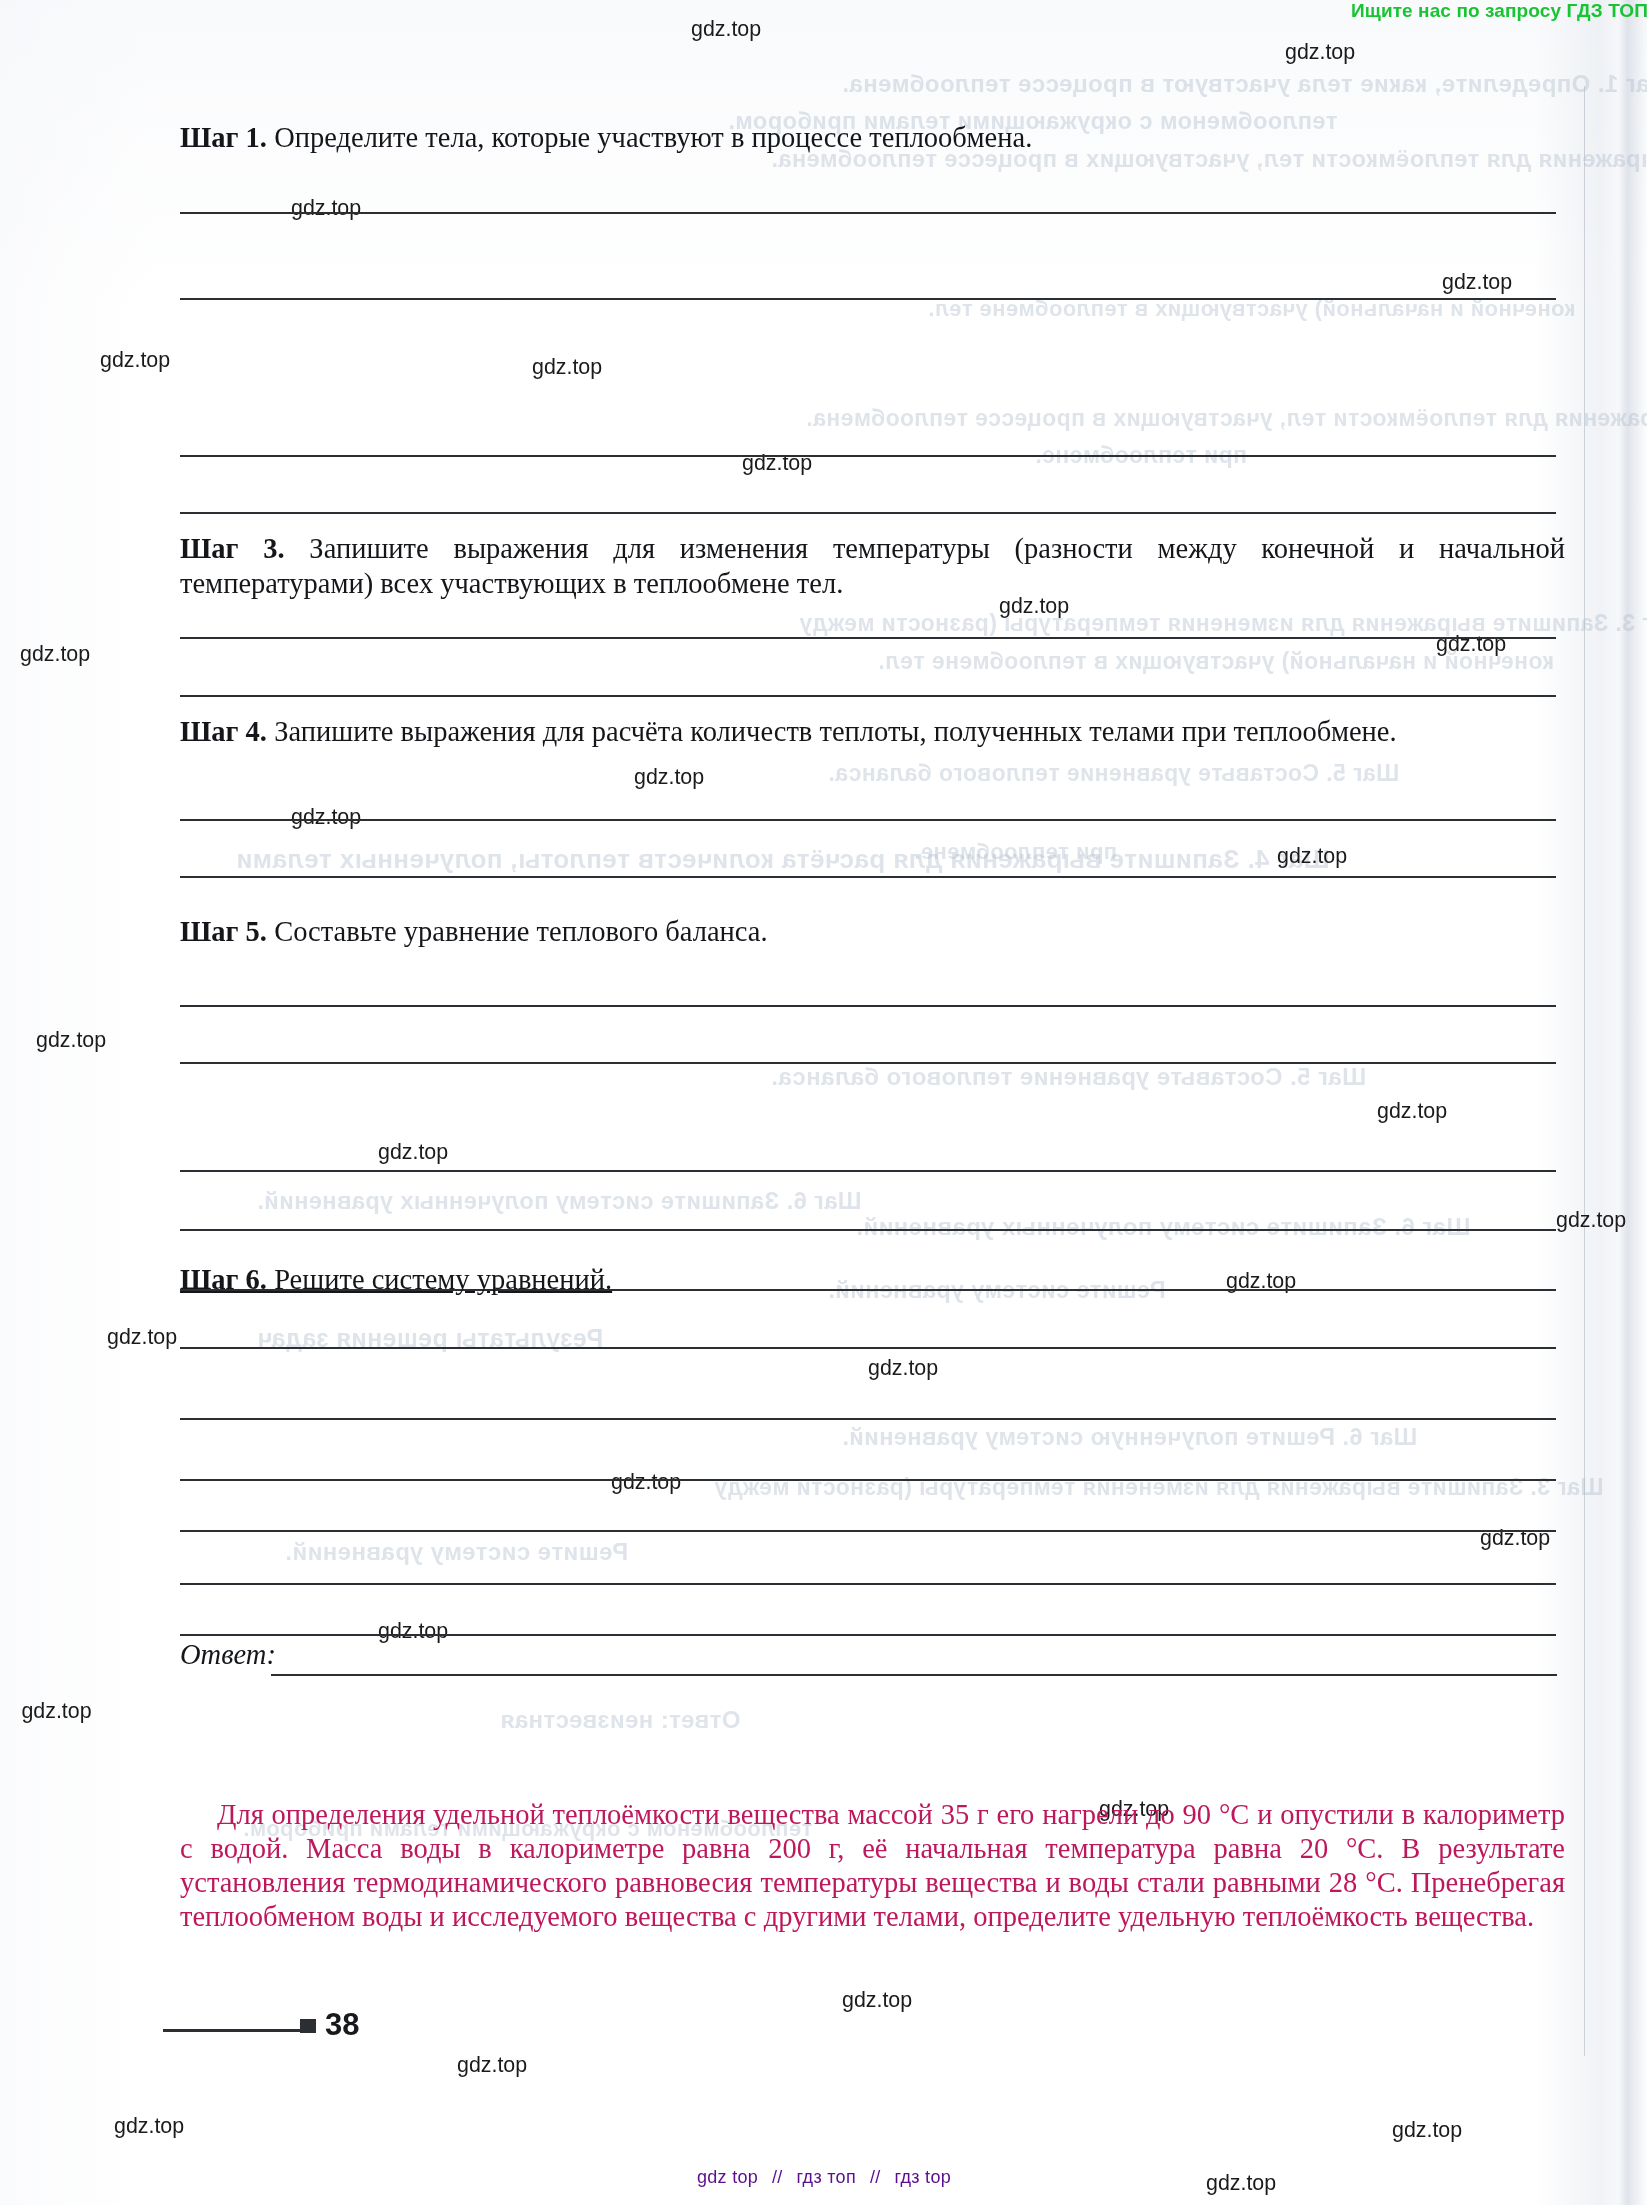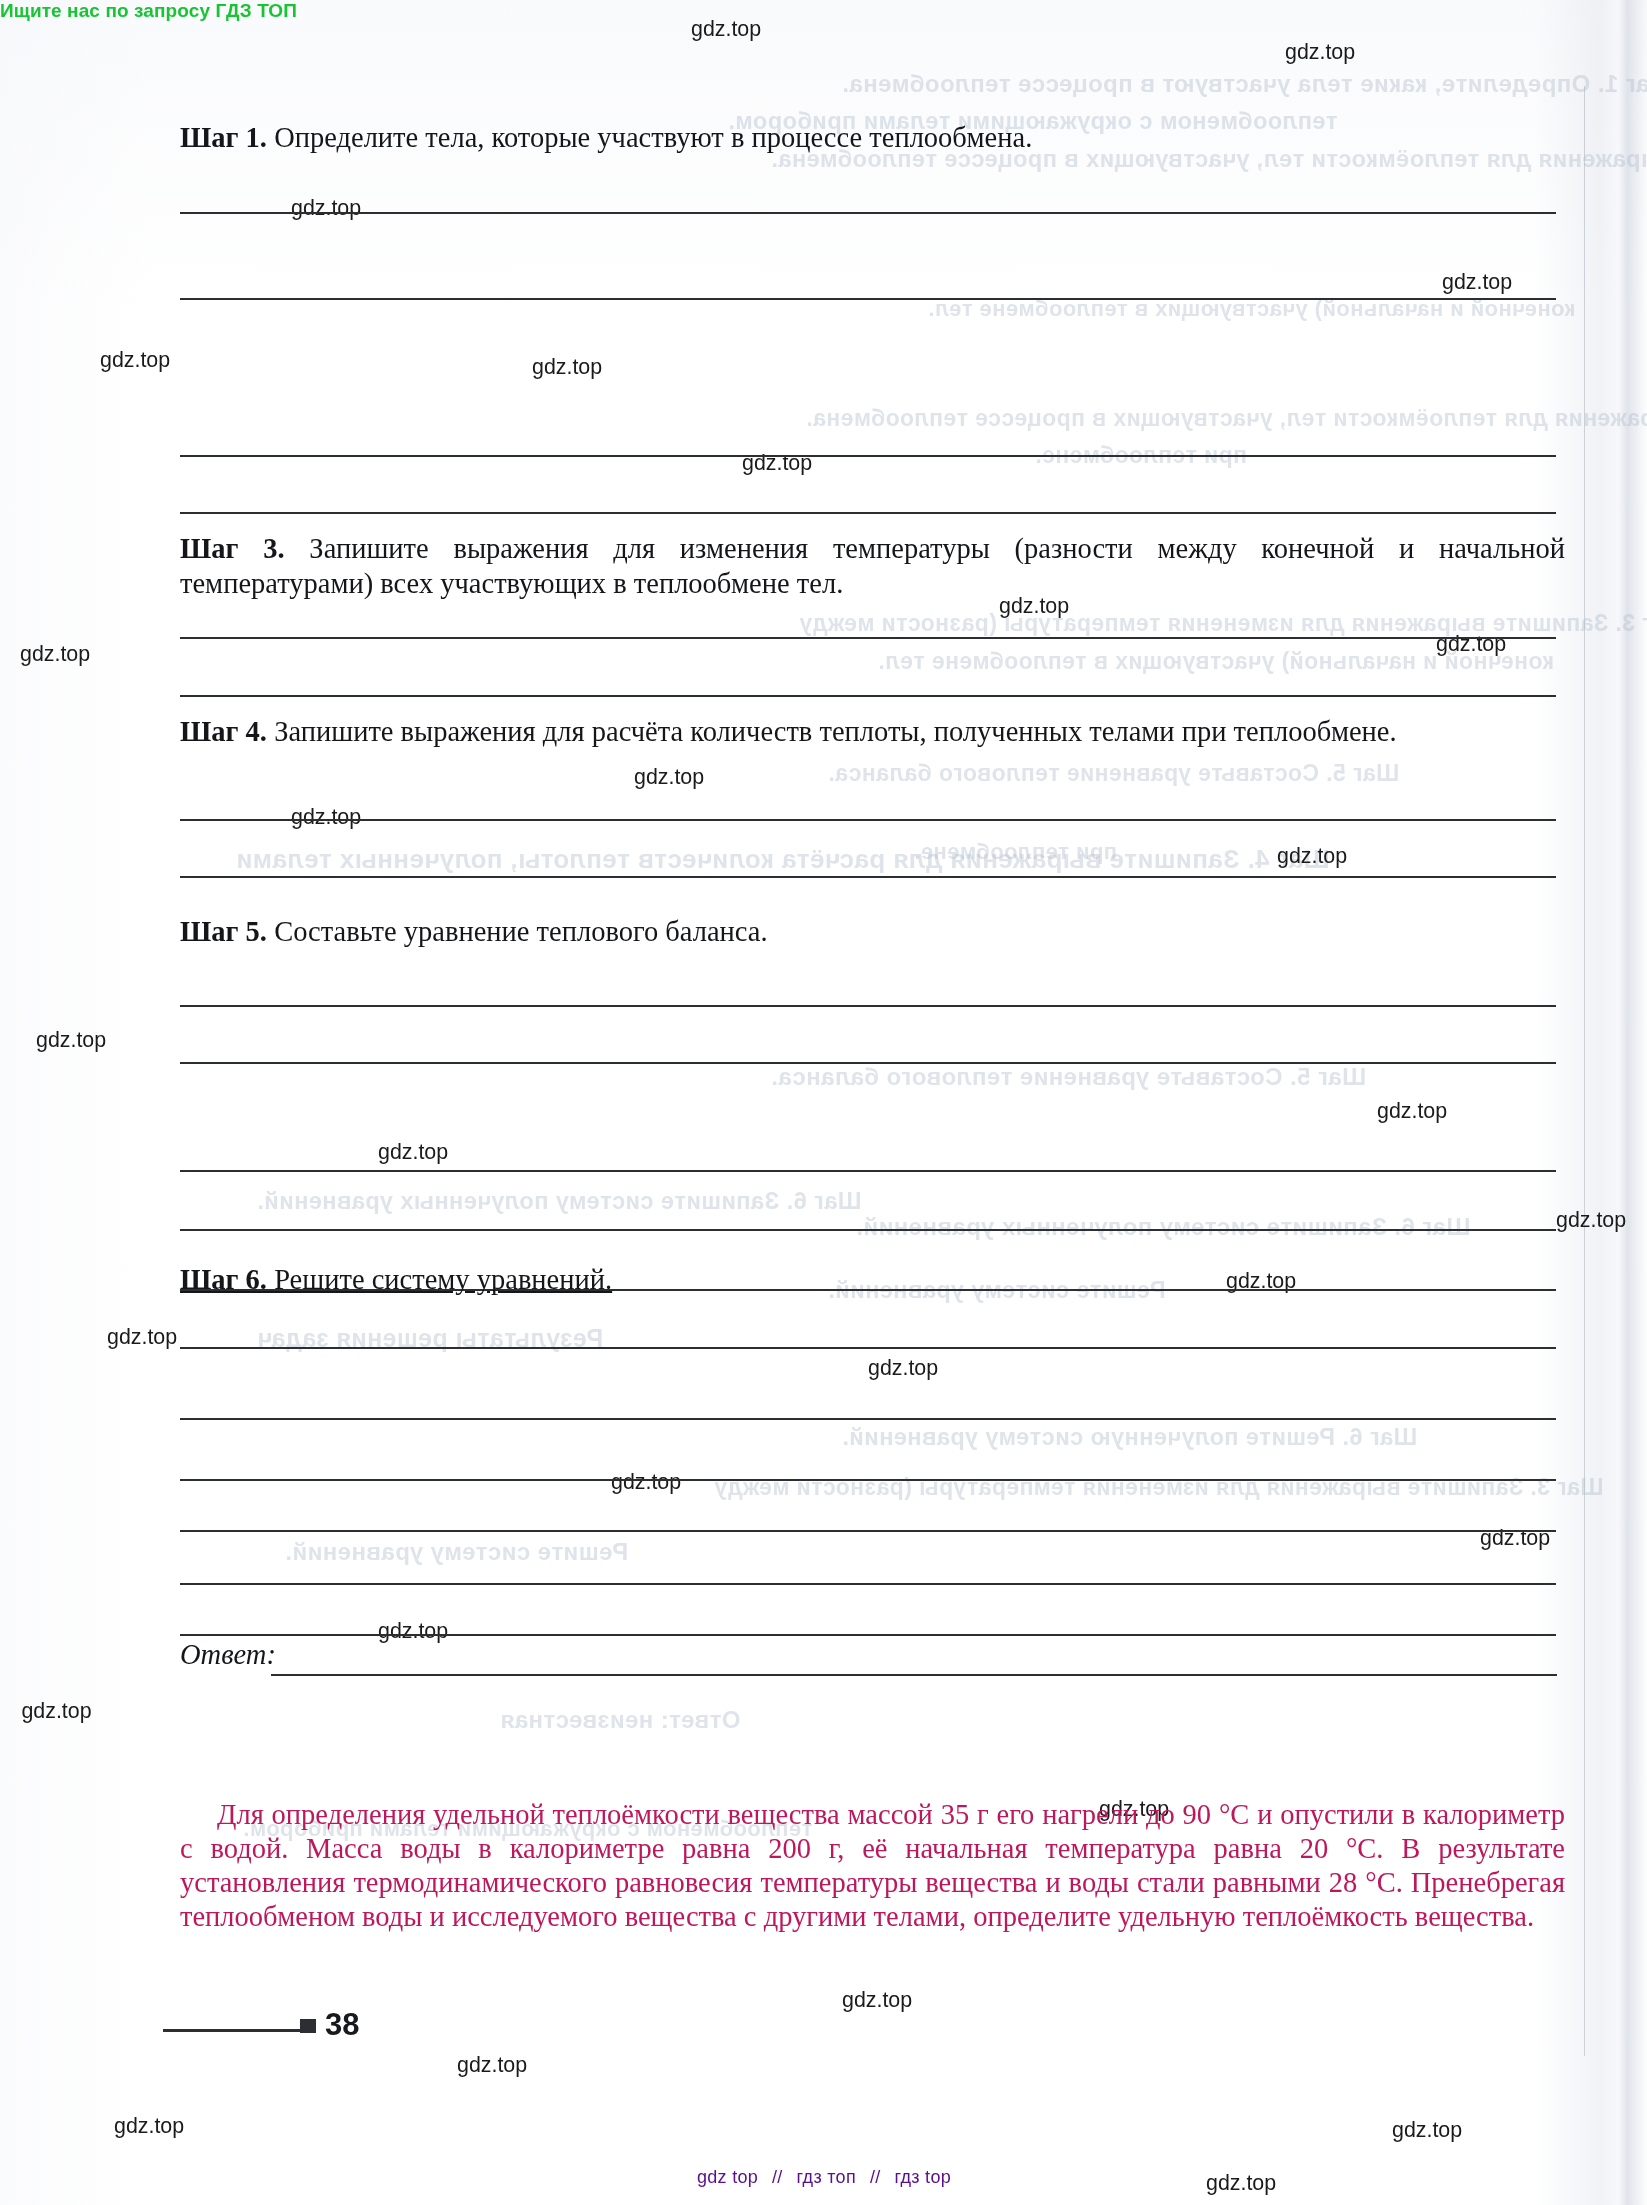--- a/index.html
+++ b/index.html
@@ -61,21 +61,21 @@
     pointer-events: none;
     user-select: none;
   }
 
   
   .promo {
     position: absolute;
     top: 0px;
     left: 0;
     width: 1648px;
-    text-align: left;
+    text-align: right;
     font-family: "Liberation Sans", sans-serif;
     font-weight: bold;
     font-size: 19px;
     letter-spacing: 0.1px;
   }
 
   
   .wm {
     position: absolute;
     font-family: "Liberation Sans", sans-serif;

